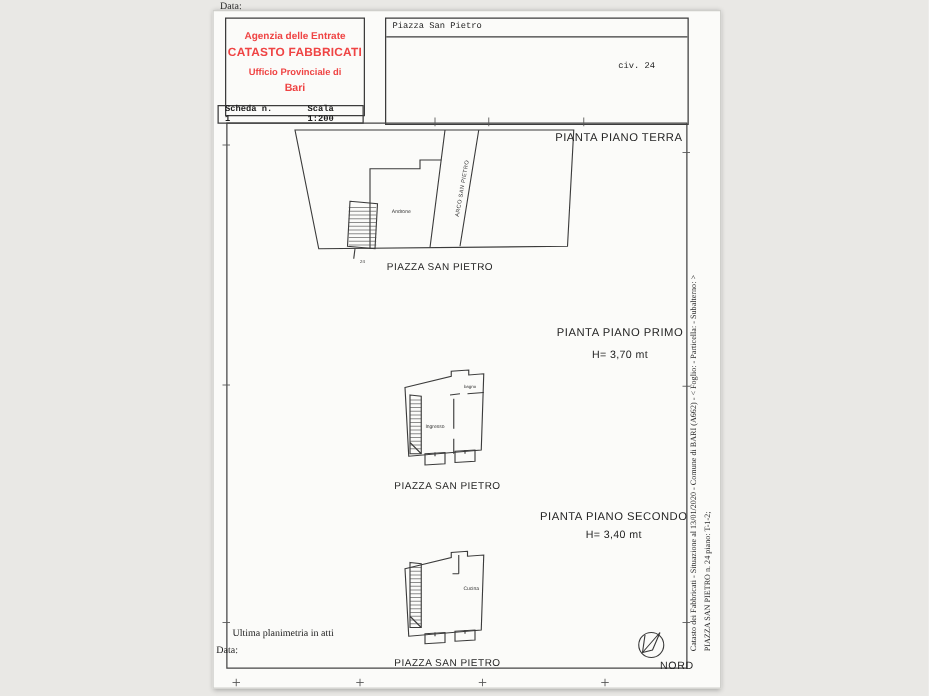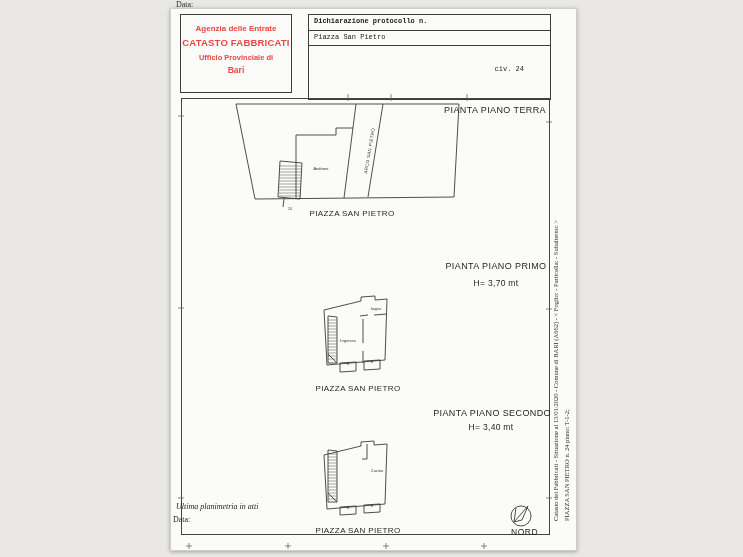--- a/index.html
+++ b/index.html
@@ -49,52 +49,55 @@
          border:1px solid #454545;box-sizing:border-box;}
 
   
   svg.plan-svg{position:absolute;left:0;top:0;width:405px;height:541px;z-index:2;}
 
   .floor-title{position:absolute;color:#1f1f1f;font-size:9px;letter-spacing:.4px;z-index:3;}
   .floor-h{position:absolute;color:#1f1f1f;font-size:8.5px;letter-spacing:.3px;z-index:3;text-align:center;}
   .street-cap{position:absolute;color:#1f1f1f;font-size:8px;letter-spacing:.4px;z-index:4;text-align:center;width:120px;}
 
   .foot{position:absolute;color:#222;z-index:3;font-family:"Liberation Serif",serif;}
-  .f-ultima{left:5px;top:493px;font-size:8px;font-style:italic;}
+  .f-ultima{left:15px;top:493px;font-size:8px;}
   .f-data{left:2px;top:506px;font-size:8px;}
   .f-totale{left:3px;top:513px;font-size:7.2px;white-space:nowrap;}
 
   .side-rot{position:absolute;transform:rotate(-90deg);transform-origin:0 0;
             white-space:nowrap;font-family:"Liberation Serif",serif;font-size:6.5px;
             color:#2b2b2b;z-index:3;}
   .side1{left:381px;top:512px;}
   .side2{left:392px;top:512px;}
 
-  .nord-label{position:absolute;left:340px;top:518px;width:44px;text-align:left;
+  .nord-label{position:absolute;left:340px;top:518px;width:44px;text-align:right;
               font-size:8.5px;letter-spacing:.5px;color:#1f1f1f;z-index:3;}
 </style>
 </head>
 <body>
 
 <div class="stage">
 
   <div class="date-top">Data:</div>
 
   <div class="sheet">
 
     <div class="agency-box">
       <div class="ag1">Agenzia delle Entrate</div>
       <div class="ag2">CATASTO FABBRICATI</div>
       <div class="ag3">Ufficio Provinciale di</div>
       <div class="ag4">Bari</div>
     </div>
 
+    <div class="scheda-box mono">
+      <span class="s1">Scheda n. 1</span>
+      <span class="s2">Scala 1:200</span>
+    </div>
 
     <div class="decl-box mono">
-      <div class="row r1">Dichiarazione protocollo n.</div>
       <div class="row r3">
         <span>Piazza San Pietro</span>
         <span class="civ">civ. 24</span>
       </div>
     </div>
 
     <div class="frame"></div>
 
     <svg class="plan-svg" viewBox="0 0 405 541">
 
@@ -155,21 +158,21 @@
       </g>
     </svg>
 
     <div class="floor-title" style="left:225px;top:96px;width:150px;text-align:right;">PIANTA PIANO TERRA</div>
     <div class="street-cap" style="left:121px;top:200px;">PIAZZA SAN PIETRO</div>
 
     <div class="floor-title" style="left:250px;top:252px;width:150px;text-align:center;">PIANTA PIANO PRIMO</div>
     <div class="floor-h" style="left:250px;top:269px;width:150px;">H= 3,70 mt</div>
     <div class="street-cap" style="left:127px;top:375px;">PIAZZA SAN PIETRO</div>
 
-    <div class="floor-title" style="left:230px;top:399px;width:150px;text-align:right;">PIANTA PIANO SECONDO</div>
+    <div class="floor-title" style="left:245px;top:399px;width:150px;text-align:center;">PIANTA PIANO SECONDO</div>
     <div class="floor-h" style="left:245px;top:413px;width:150px;text-align:center;">H= 3,40 mt</div>
     <div class="street-cap" style="left:127px;top:517px;">PIAZZA SAN PIETRO</div>
 
     <div class="nord-label">NORD</div>
 
     <div class="side-rot side1">Catasto dei Fabbricati - Situazione al 13/01/2020 - Comune di BARI (A662) - &lt; Foglio: - Particella: - Subalterno: &gt;</div>
     <div class="side-rot side2">PIAZZA SAN PIETRO n. 24 piano: T-1-2;</div>
 
     <div class="foot f-ultima">Ultima planimetria in atti</div>
     <div class="foot f-data">Data:</div>

